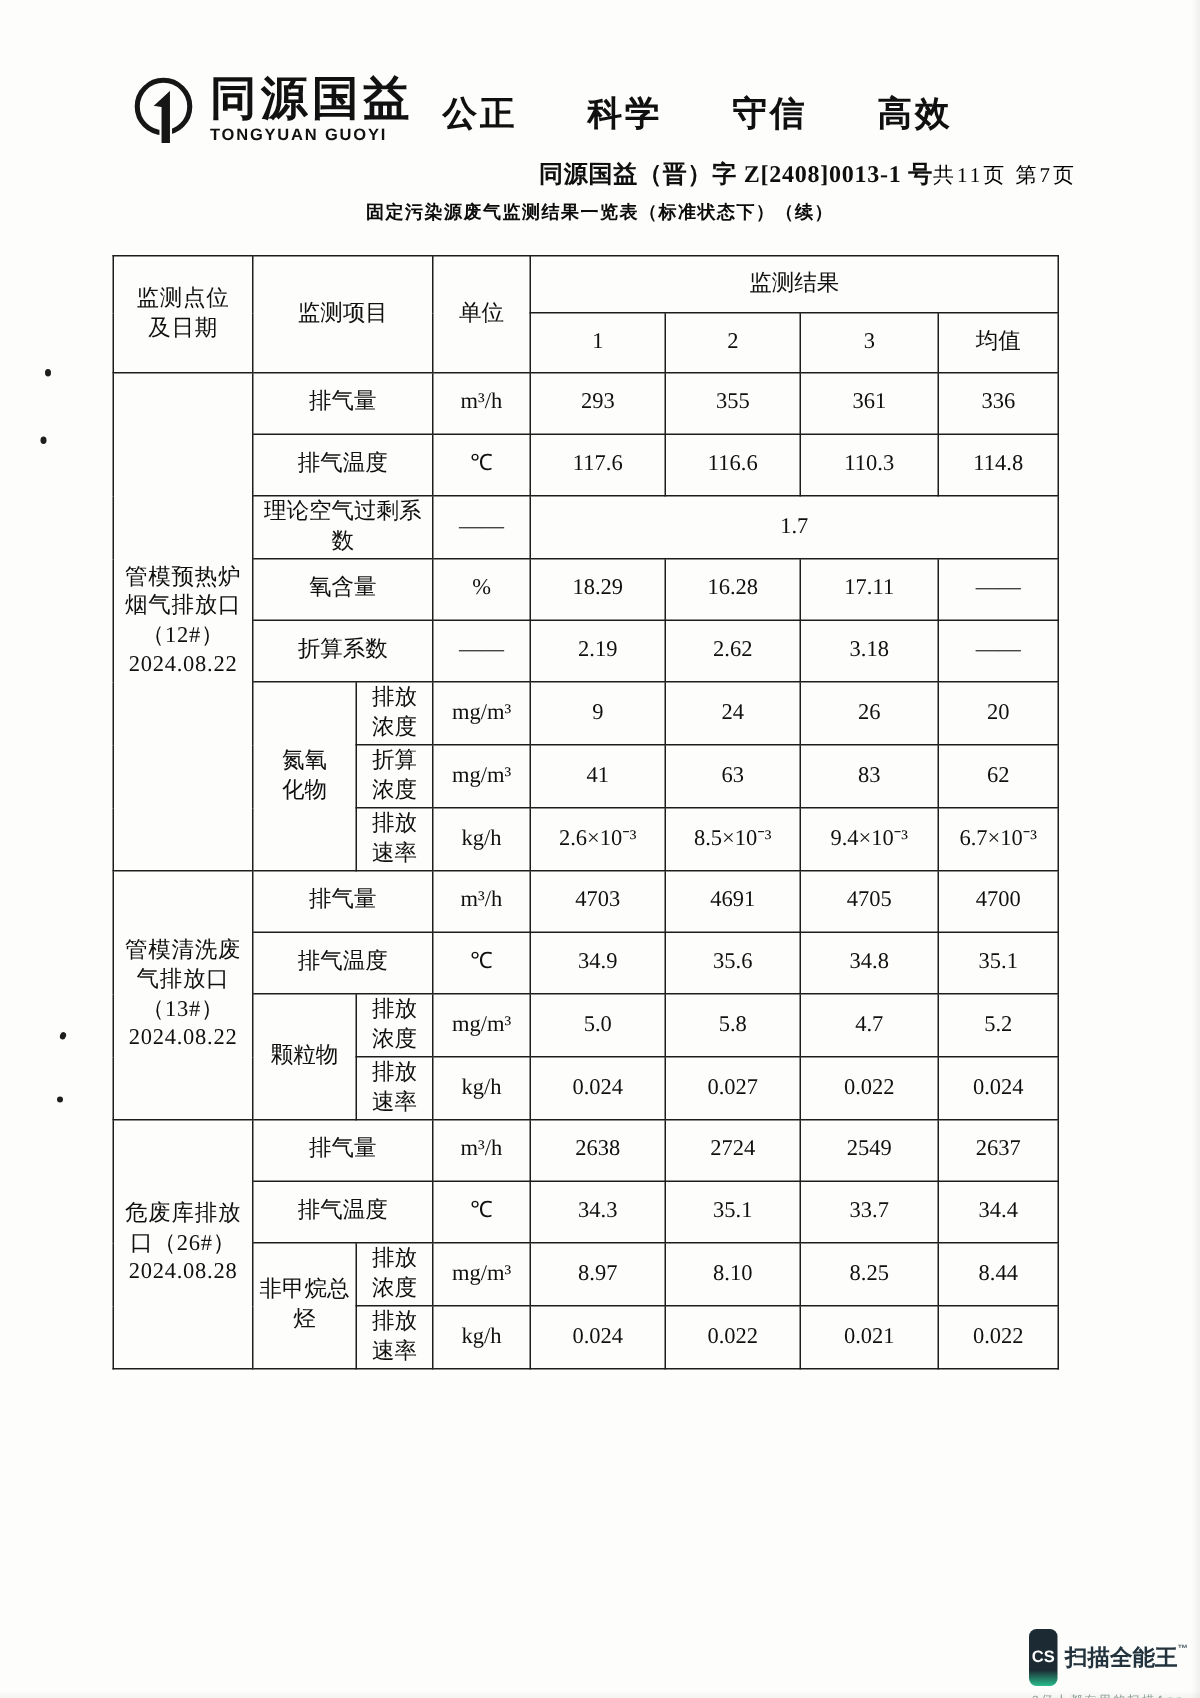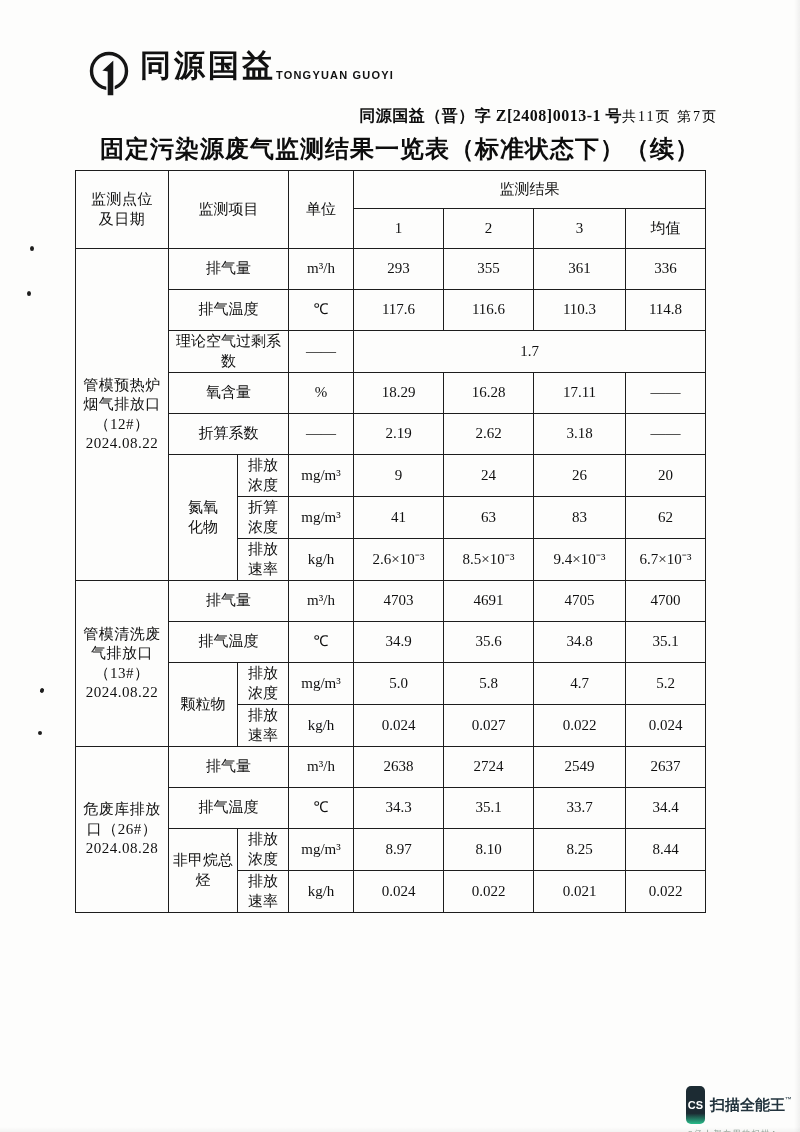--- a/index.html
+++ b/index.html
@@ -6,34 +6,34 @@
   body{
     width:800px;height:1132px;background:#ffffff;position:relative;
     font-family:"Liberation Serif","DejaVu Serif",serif;color:#151515;
     overflow:hidden;
   }
   .page{position:absolute;inset:0;background:#fdfdfc;}
 
   
   .brand{position:absolute;left:88px;top:50px;display:flex;align-items:flex-start;}
   .logo-mark{width:44px;height:50px;margin-right:8px;}
-  .logo-text{display:flex;flex-direction:row;line-height:1;align-items:flex-end;}
+  .logo-text{display:flex;flex-direction:column;line-height:1;}
   .logo-cn{font-family:"Liberation Sans","DejaVu Sans",sans-serif;font-weight:bold;
     font-size:31px;letter-spacing:3px;color:#111;}
   .logo-en{font-family:"Liberation Sans","DejaVu Sans",sans-serif;font-weight:bold;
     font-size:11px;letter-spacing:1.2px;color:#111;margin-top:4px;}
   .slogan{position:absolute;left:295px;top:60px;width:340px;display:flex;
     justify-content:space-between;font-weight:bold;font-size:23px;color:#101010;
     letter-spacing:2px;}
   .docline{position:absolute;left:100px;right:82px;top:106px;display:flex;
     justify-content:flex-end;align-items:baseline;}
   .doc-number{font-weight:bold;font-size:16px;color:#0f0f0f;letter-spacing:0.5px;}
   .page-info{font-size:14px;color:#000000;letter-spacing:2px;}
   .doc-title{position:absolute;left:0;right:0;top:133px;text-align:center;
-    font-weight:bold;font-size:24px;color:#0d0d0d;letter-spacing:1px;}
+    font-weight:bold;font-size:12px;color:#0d0d0d;letter-spacing:1px;}
 
   
   table.t{border-collapse:collapse;table-layout:fixed;position:absolute;left:75px;top:170px;
     width:630px;font-family:Liberation Serif, serif;}
   table.t td{border:1.6px solid #1d1d1d;text-align:center;vertical-align:middle;
     font-size:15px;color:#101010;white-space:pre-line;line-height:1.3;padding:1px 3px;
     overflow:hidden;}
   td.loc{line-height:1.55;letter-spacing:0.5px;}
   td.num{text-align:left;padding-left:10px;font-size:15.5px;}
   tr.hr1{height:38px;}
@@ -76,20 +76,26 @@
     <svg class="logo-mark" viewBox="0 0 44 50">
       <circle cx="21" cy="21" r="17.5" fill="none" stroke="#161616" stroke-width="3.4"></circle>
       <path d="M13 21 L26 9 L26 46 L19 46 L19 22 Z" fill="#161616" stroke="#fdfdfc" stroke-width="1.4"></path>
     </svg>
     <div class="logo-text">
       <span class="logo-cn">同源国益</span>
       <span class="logo-en">TONGYUAN GUOYI</span>
     </div>
   </div>
 
+  <div class="slogan">
+    <span>公正</span>
+    <span>科学</span>
+    <span>守信</span>
+    <span>高效</span>
+  </div>
 
   <div class="docline">
     <span class="doc-number">同源国益（晋）字 Z[2408]0013-1 号</span>
     <span class="page-info">共11页  第7页</span>
   </div>
 
   <div class="doc-title">固定污染源废气监测结果一览表（标准状态下）（续）</div>
 
   <table class="t">
     <colgroup>

